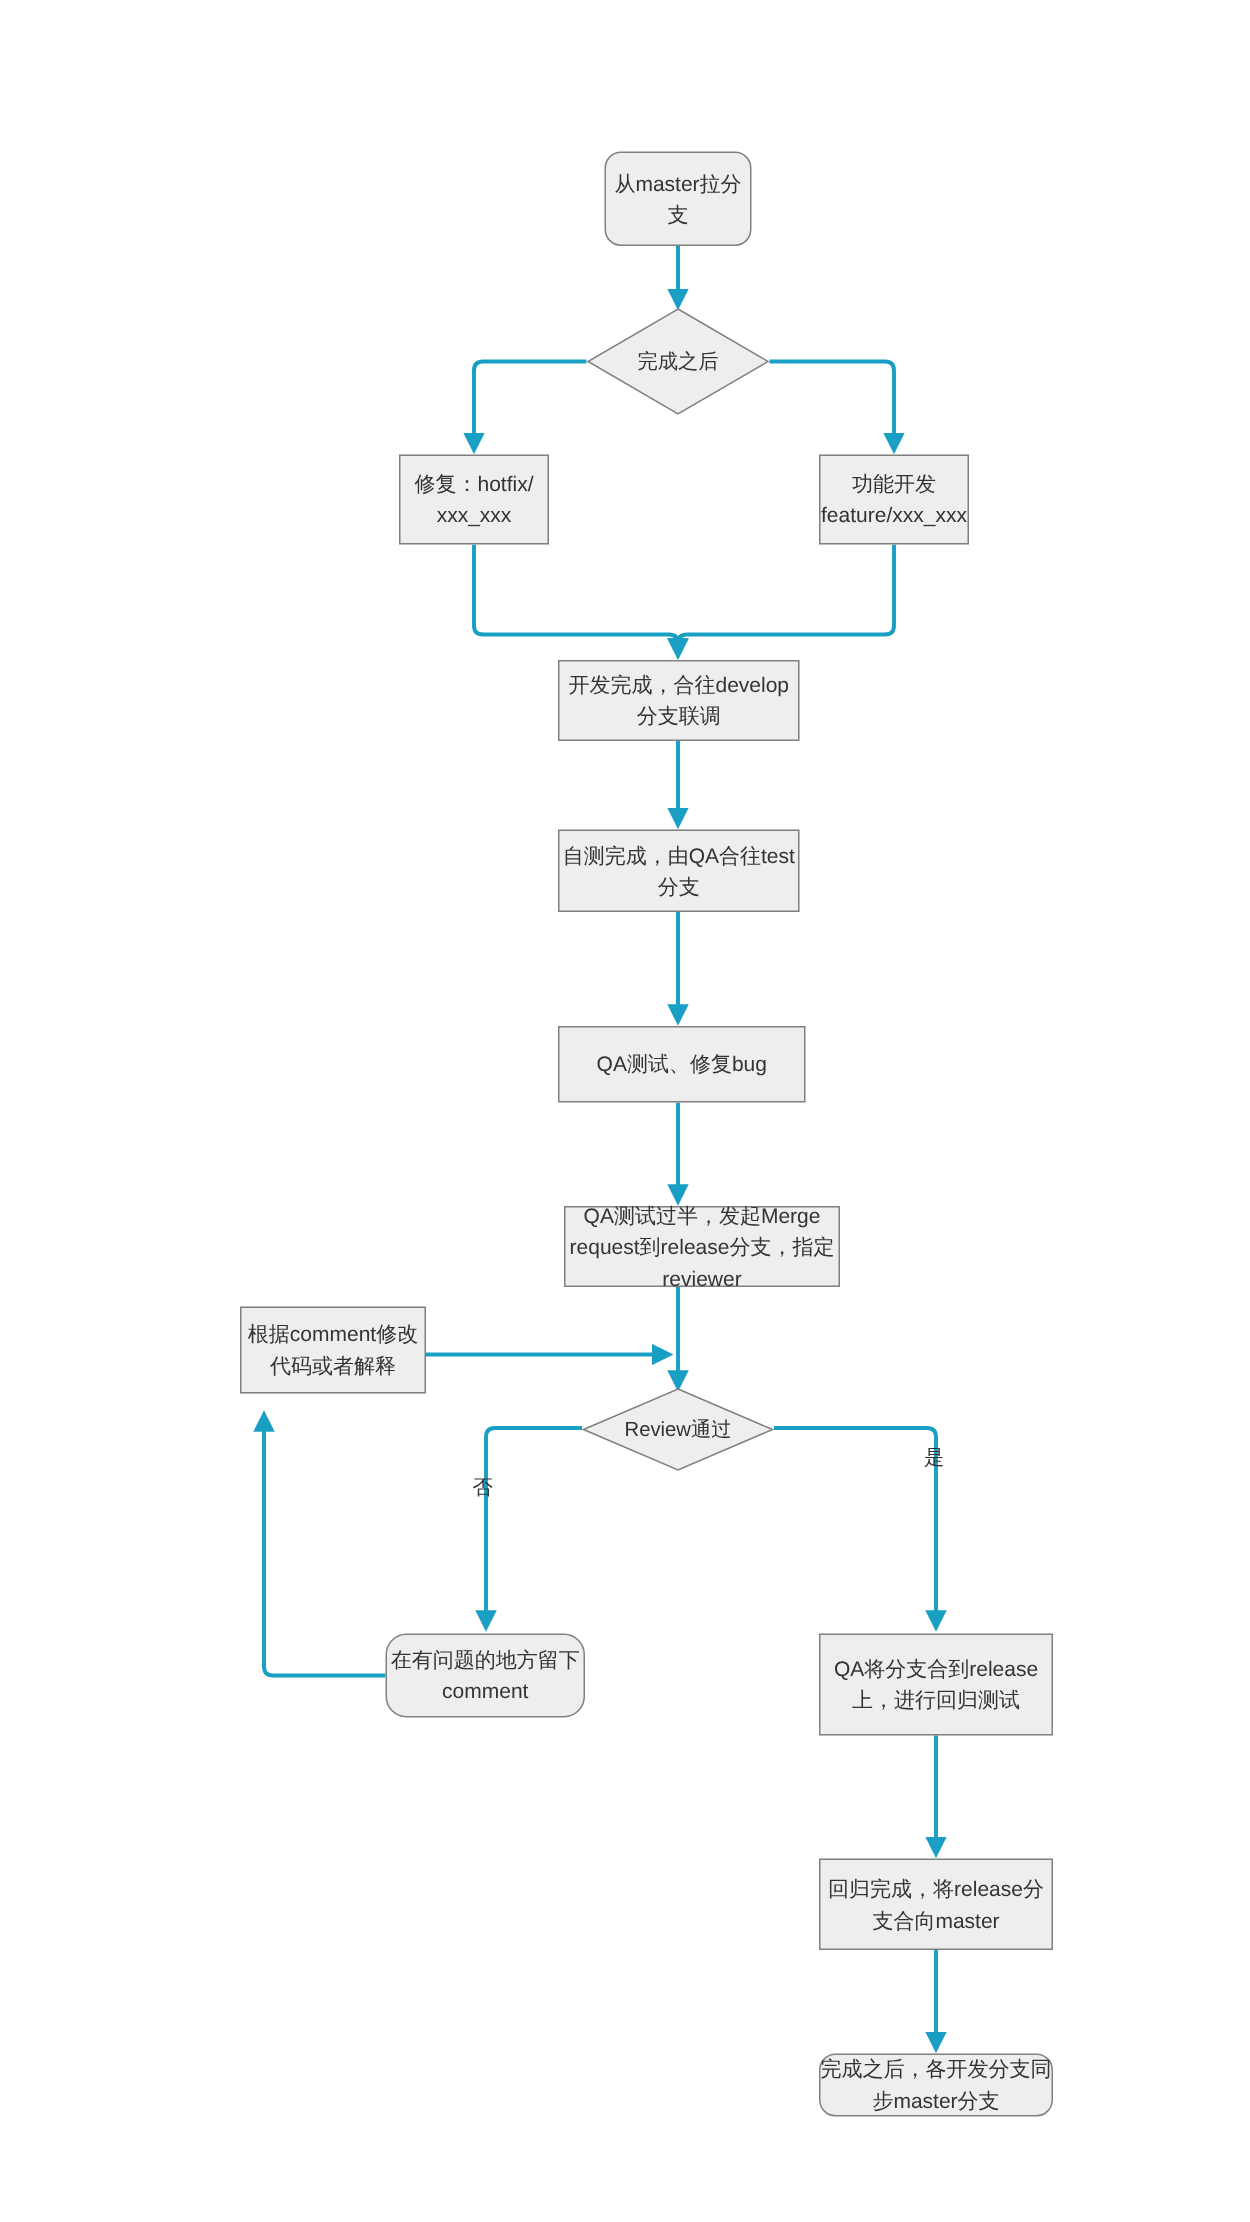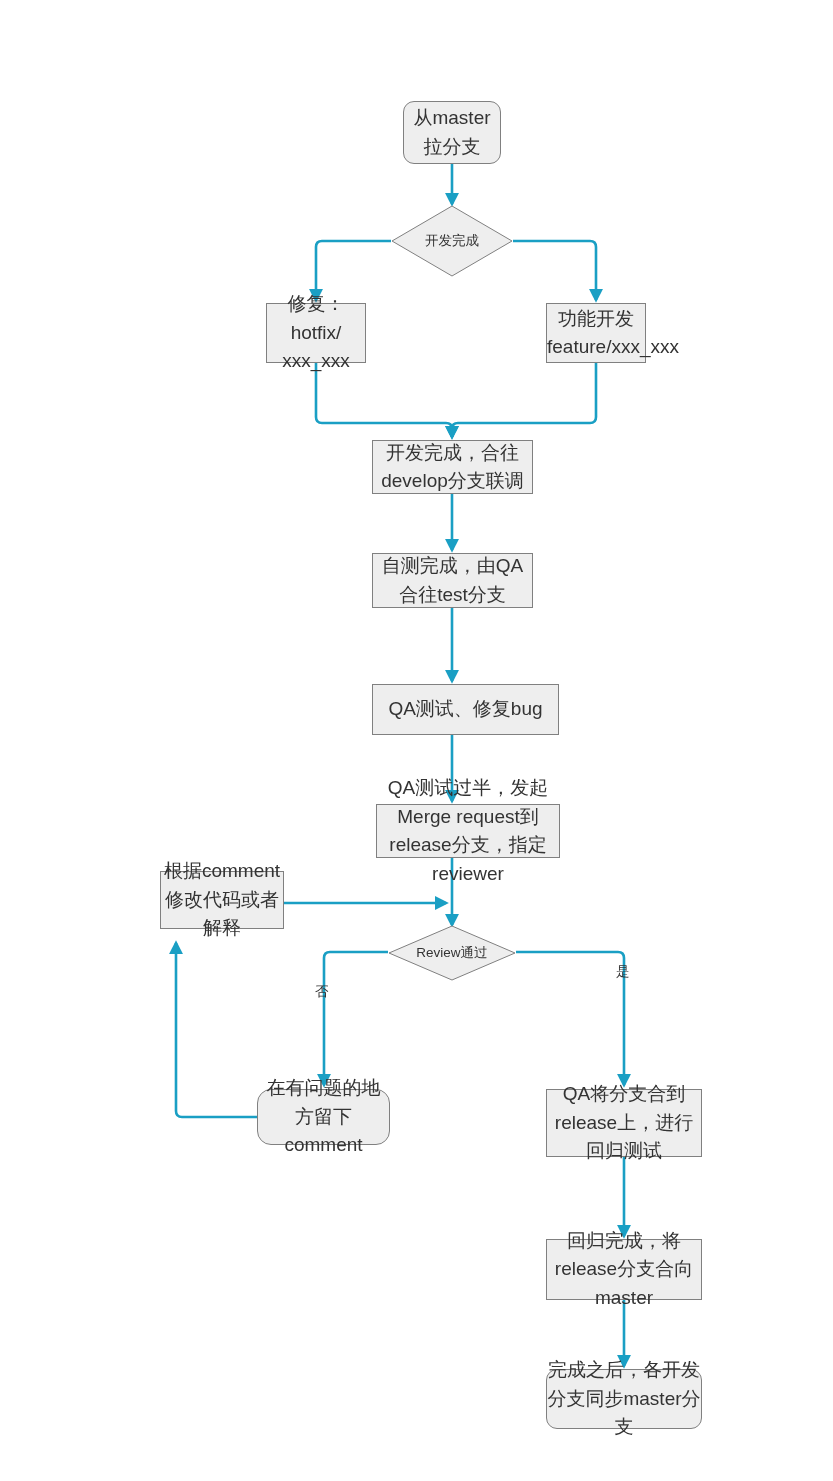--- a/index.html
+++ b/index.html
@@ -27,21 +27,21 @@
   .node {
     position: absolute;
     box-sizing: border-box;
     background: #eeeeee;
     border: 1px solid #808080;
     display: flex;
     align-items: center;
     justify-content: center;
     text-align: center;
     color: #333333;
-    font-size: 19px;
+    font-size: 14px;
     line-height: 1.5;
     padding: 2px 0;
     z-index: 2;
   }
   .node.rounded {
     border-radius: 11px;
   }
   .node .txt {
     display: block;
     width: 100%;
@@ -123,42 +123,42 @@
   </svg>
 
   <div class="node rounded" style="left:403px; top:101px; width:98px; height:63px;">
     <span class="txt">从master拉分支</span>
   </div>
 
   <div class="diamond" style="left:391px; top:205px; width:122px; height:72px;">
     <svg width="122" height="72" viewBox="0 0 122 72" xmlns="http://www.w3.org/2000/svg">
       <polygon points="61,1 121,36 61,71 1,36" fill="#eeeeee" stroke="#808080" stroke-width="1"></polygon>
     </svg>
-    <span class="dlabel">开发完成</span>
+    <span class="dlabel">完成之后</span>
   </div>
 
   <div class="node" style="left:266px; top:303px; width:100px; height:60px;">
     <span class="txt">修复：hotfix/
 xxx_xxx</span>
   </div>
 
   <div class="node" style="left:546px; top:303px; width:100px; height:60px;">
     <span class="txt">功能开发
 feature/xxx_xxx</span>
   </div>
 
   <div class="node" style="left:372px; top:440px; width:161px; height:54px;">
     <span class="txt">开发完成，合往develop分支联调</span>
   </div>
 
   <div class="node" style="left:372px; top:553px; width:161px; height:55px;text-align:center;">
     <span class="txt">自测完成，由QA合往test分支</span>
   </div>
 
-  <div class="node" style="left:372px; top:684px; width:187px; height:51px;">
+  <div class="node" style="left:372px; top:684px; width:165px; height:51px;">
     <span class="txt">QA测试、修复bug</span>
   </div>
 
   <div class="node" style="left:376px; top:804px; width:184px; height:54px;">
     <span class="txt">QA测试过半，发起Merge request到release分支，指定reviewer</span>
   </div>
 
   <div class="node" style="left:128px; top:871px; width:124px; height:58px;margin-left:32px;">
     <span class="txt">根据comment修改代码或者解释</span>
   </div>
@@ -179,17 +179,17 @@
   </div>
 
   <div class="node" style="left:546px; top:1089px; width:156px; height:68px;">
     <span class="txt">QA将分支合到release上，进行回归测试</span>
   </div>
 
   <div class="node" style="left:546px; top:1239px; width:156px; height:61px;">
     <span class="txt">回归完成，将release分支合向master</span>
   </div>
 
-  <div class="node rounded" style="left:546px; top:1369px; width:156px; height:60px;">
+  <div class="node rounded" style="left:546px; top:1369px; width:156px; height:42px;">
     <span class="txt">完成之后，各开发分支同步master分支</span>
   </div>
 
 </div>
 
 </body></html>

